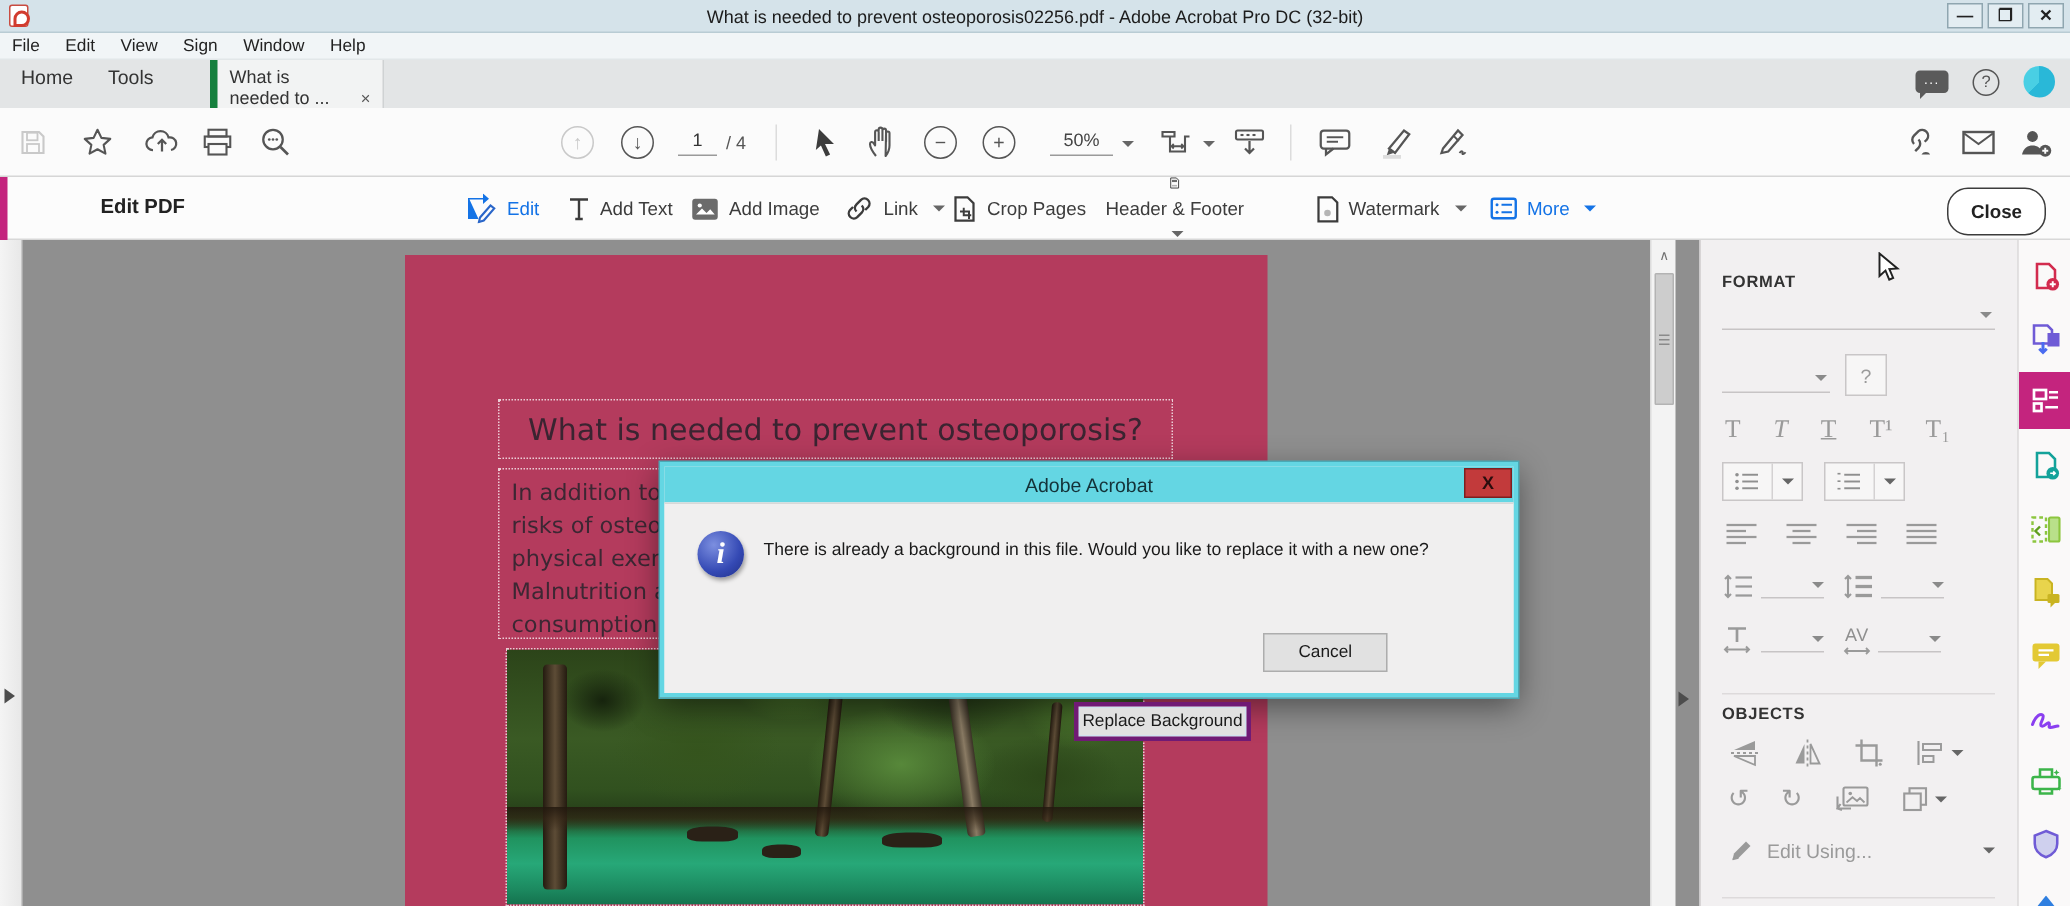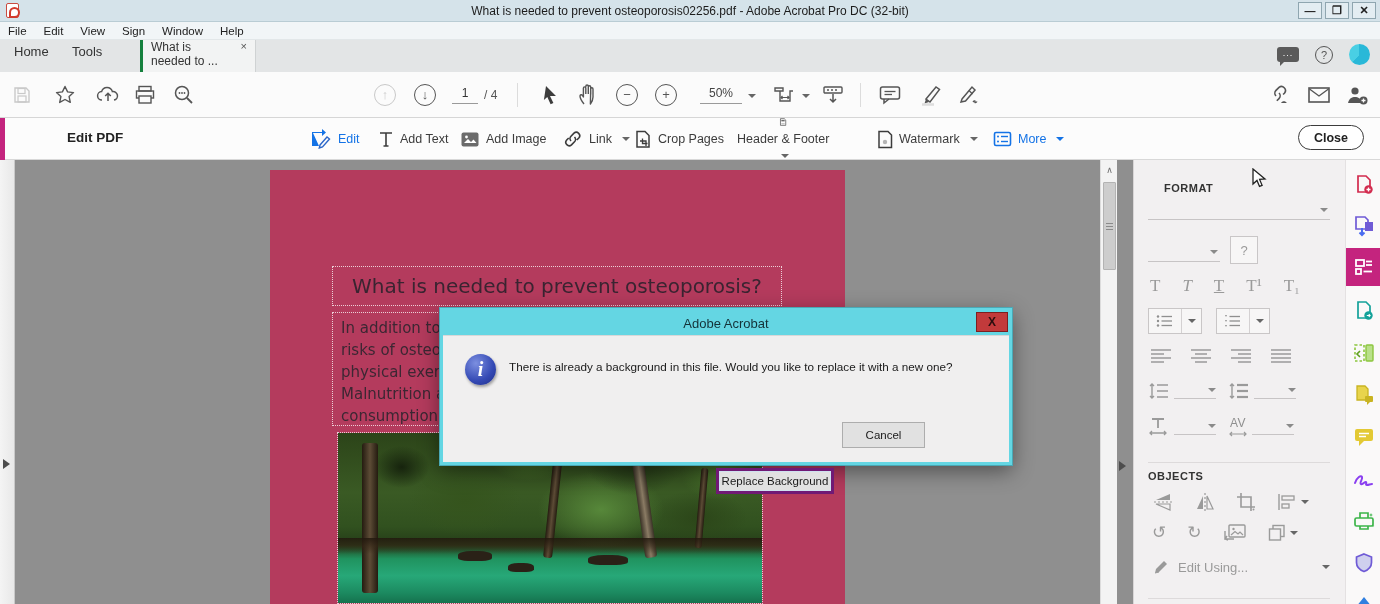--- a/index.html
+++ b/index.html
@@ -14,21 +14,21 @@
   .winbtns { position:absolute; right:4px; top:2px; display:flex; gap:3px; }
   .winbtn { width:24px; height:17px; border:1px solid #8fa6b0; background:#e3edf2; display:flex; align-items:center; justify-content:center; font-size:11px; font-weight:bold; color:#222; }
 
   
   .menubar { position:absolute; left:0; top:22px; width:1380px; height:18px; background:#f1f5f7; display:flex; align-items:center; gap:17px; padding-left:8px; border-bottom:1px solid #e2e7e9; }
   .menubar span { font-size:11.5px; color:#222; }
 
   
   .tabbar { position:absolute; left:0; top:40px; width:1380px; height:32px; background:#e3e5e6; }
   .tab-simple { position:absolute; top:0; height:23px; display:flex; align-items:center; font-size:13px; color:#333; cursor:default; }
-  .doc-tab { position:absolute; left:140px; top:0; height:32px; width:116px; background:#f2f3f3; border-left:3px solid #15803d; border-right:1px solid #cfd2d3; display:flex; align-items:flex-start; padding:0 8px; font-size:12px; color:#333; }
+  .doc-tab { position:absolute; left:140px; top:0; height:32px; width:116px; background:#f2f3f3; border-left:5px solid #15803d; border-right:1px solid #cfd2d3; display:flex; align-items:flex-end; padding:0 8px; font-size:12px; color:#333; }
   .doc-tab .x { margin-left:7px; font-size:11px; color:#555; }
   .tabbar-right { position:absolute; right:10px; top:4px; display:flex; align-items:center; gap:16px; }
   .bubble-dots { width:22px; height:15px; background:#5a5a5a; border-radius:3px; position:relative; color:#fff; font-size:9px; line-height:13px; text-align:center; letter-spacing:1px; }
   .bubble-dots:after { content:""; position:absolute; left:3px; bottom:-4px; border:4px solid transparent; border-top-color:#5a5a5a; border-left-color:#5a5a5a; }
   .help-circ { width:18px; height:18px; border:1.5px solid #555; border-radius:50%; color:#555; font-size:11px; display:flex; align-items:center; justify-content:center; }
   .avatar { width:21px; height:21px; border-radius:50%; background:conic-gradient(#29b8d8 0 62%, #49cfe4 62% 100%); }
 
   
   .toolbar { position:absolute; left:0; top:72px; width:1380px; height:46px; background:#fbfbfb; border-bottom:1px solid #d6d6d6; }
   .ticon { position:absolute; top:50%; transform:translateY(-50%); display:flex; align-items:center; justify-content:center; color:#5a5a5a; }
@@ -38,21 +38,21 @@
   .zoomval { position:absolute; left:700px; top:14px; width:42px; border-bottom:1px solid #9a9a9a; font-size:12px; color:#444; text-align:center; height:18px; }
   .caret { display:inline-block; width:0; height:0; border:4px solid transparent; border-top-color:#666; margin-left:4px; position:relative; top:2px; }
   .circ { width:22px; height:22px; border-radius:50%; border:1.5px solid currentColor; display:flex; align-items:center; justify-content:center; font-size:13px; }
 
   
   .editbar { position:absolute; left:0; top:118px; width:1380px; height:42px; background:#fcfcfc; border-bottom:1px solid #d8d8d8; }
   .editbar .accent { position:absolute; left:0; top:0; width:5px; height:42px; background:#c4247e; }
   .editbar .ebtitle { position:absolute; left:28px; top:12px; font-size:13.5px; font-weight:bold; color:#222;padding-left:39px; }
   .etool { position:absolute; top:0; height:42px; display:flex; align-items:center; gap:6px; font-size:12.5px; color:#3c3c3c; }
   .etool.blue { color:#1473e6; }
-  .pill-close { position:absolute; right:16px; top:7px; width:66px; height:25px; border:1.5px solid #3c3c3c; border-radius:14px; background:#fff; font-size:12.5px; font-weight:bold; color:#222; display:flex; align-items:center; justify-content:center; }
+  .pill-close { position:absolute; right:16px; top:7px; width:66px; height:32px; border:1.5px solid #3c3c3c; border-radius:14px; background:#fff; font-size:12.5px; font-weight:bold; color:#222; display:flex; align-items:center; justify-content:center; }
 
   
   .content { position:absolute; left:0; top:160px; width:1380px; height:444px; background:#8f8f8f; }
   .leftstrip { position:absolute; left:0; top:0; width:15px; height:444px; background:linear-gradient(90deg,#f4f4f4,#e8e8e8); border-right:1px solid #c9c9c9; }
   .tri-right { width:0; height:0; border:5px solid transparent; border-left:7px solid #4d4d4d; position:absolute; }
 
   
   .page { position:absolute; left:270px; top:10px; width:575px; height:434px; background:#b43b5d;padding-left:32px; }
   .docbox { position:absolute; border:1px dotted rgba(255,255,255,0.75); }
   .doc-title { left:62px; top:96px; width:450px; height:40px; display:flex; align-items:center; justify-content:center; font-size:20px; color:#3a2431; font-family:"DejaVu Sans",sans-serif; }
@@ -390,21 +390,21 @@
 
     <div class="scrollbar">
       <div class="sb-btn">∧</div>
       <div class="sb-thumb">
           <div class="sb-grip"></div>
         </div>
     </div>
     <div class="panel-expander tri-right" style="border-left-color:#4d4d4d;"></div>
 
     <div class="rpanel">
-      <div style="position:absolute; left:30px; top:22px;" class="rp-h">FORMAT</div>
+      <div style="position:absolute; left:14px; top:22px;" class="rp-h">FORMAT</div>
 
       <div class="uline" style="position:absolute; left:14px; top:42px; width:182px;">
           <span class="caret"></span>
         </div>
 
       <div class="uline" style="position:absolute; left:14px; top:84px; width:72px;">
           <span class="caret"></span>
         </div>
       <div class="qbox" style="position:absolute; left:96px; top:76px;">?</div>
 

